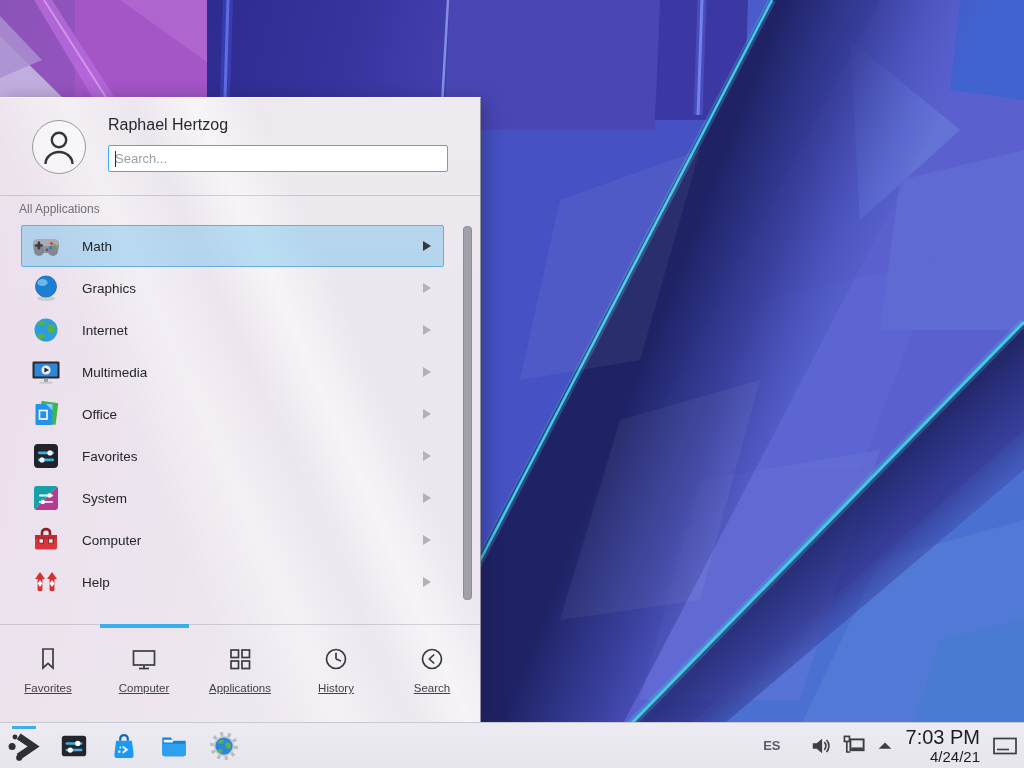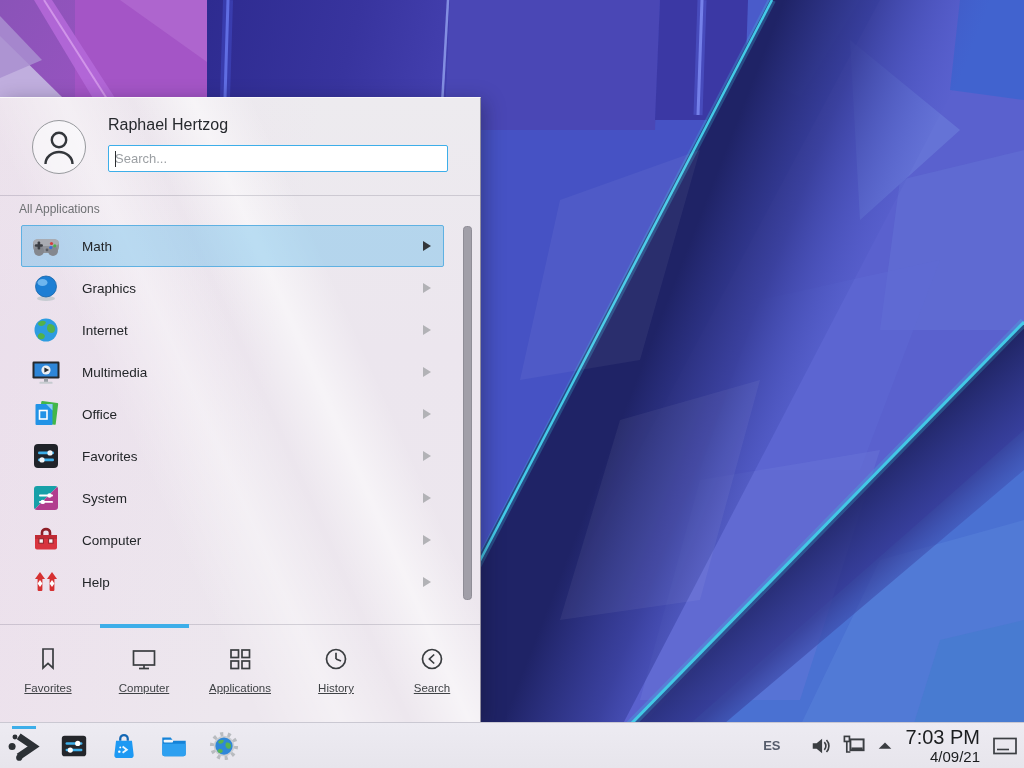--- a/index.html
+++ b/index.html
@@ -449,21 +449,21 @@
           <path d="M4,6.5 v8.5 h3" fill="none" stroke="#3b3e42" stroke-width="1.4"></path>
         </svg>
       </span>
     <span class="tray-icon" id="tray-caret">
         <svg viewBox="0 0 20 20" width="18" height="18">
           <polygon points="3,13 10,6 17,13" fill="#3b3e42"></polygon>
         </svg>
       </span>
     <div id="clock">
       <span id="clock-time">7:03 PM</span>
-      <span id="clock-date">4/09/21</span>
+      <span id="clock-date">4/24/21</span>
     </div>
     <div id="show-desktop">
         <svg viewBox="0 0 26 20" width="26" height="20">
           <rect x="2" y="2.5" width="22" height="15" fill="none" stroke="#3b3e42" stroke-width="1.7"></rect>
           <line x1="5" y1="13.5" x2="17" y2="13.5" stroke="#3b3e42" stroke-width="1.6"></line>
         </svg>
       </div>
   </div>
 </div>
 

